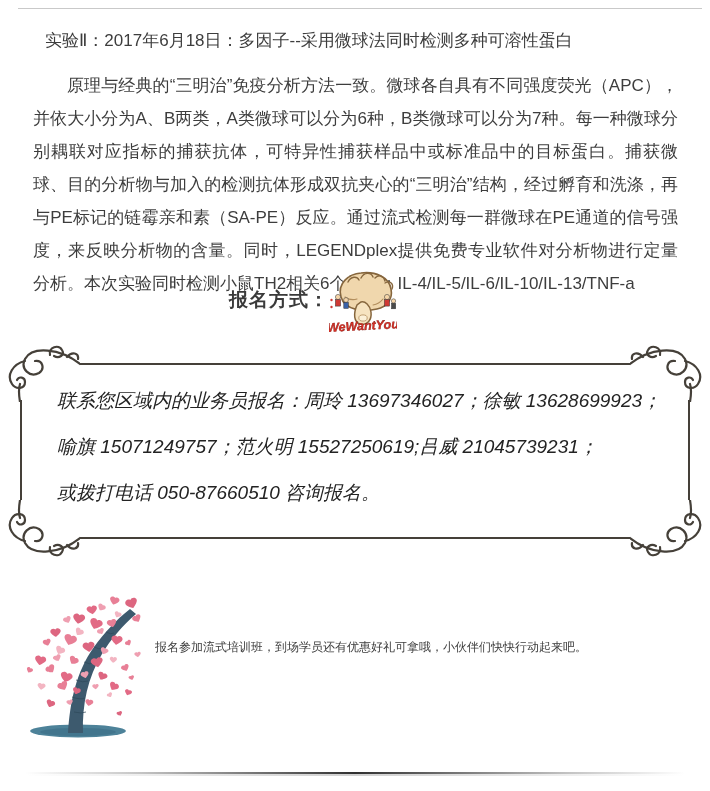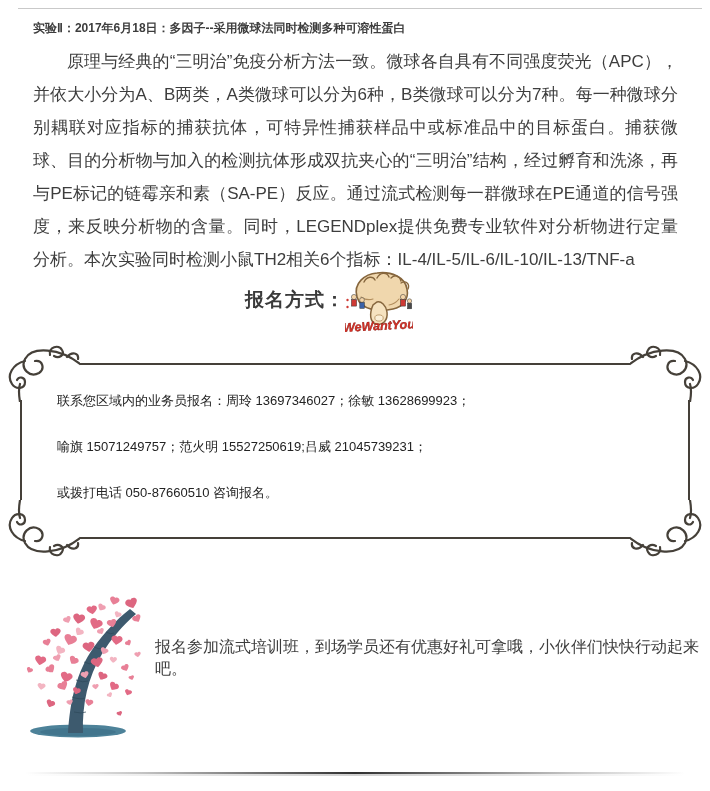--- a/index.html
+++ b/index.html
@@ -5,47 +5,47 @@
   html,body{margin:0;padding:0;background:#ffffff;}
   .page{
     position:relative;width:710px;height:791px;background:#ffffff;
     font-family:"Liberation Sans", sans-serif;overflow:hidden;
     color:#3d3d3d;
   }
   .top-divider{position:absolute;left:18px;top:8px;width:684px;height:1px;background:#c9c9c9;}
 
   
   .article{position:absolute;left:33px;top:12px;width:645px;font-size:17px;line-height:33px;text-align:justify;color:#3d3d3d;}
-  .article h1{margin:0;font-size:12px;font-weight:bold;line-height:33px;}
+  .article h1{margin:12px;font-size:17px;font-weight:normal;line-height:33px;}
   .article p{margin:0;text-indent:2em;}
 
   
-  .signup-row{position:absolute;left:16px;top:266px;width:626px;height:68px;display:flex;align-items:center;justify-content:center;}
+  .signup-row{position:absolute;left:0;top:266px;width:626px;height:68px;display:flex;align-items:center;justify-content:center;}
   .signup-label{font-size:19px;font-weight:bold;color:#3a3a3a;letter-spacing:1px;}
   .badge{width:68px;height:66px;display:block;}
 
   
   .corner{position:absolute;width:76px;height:58px;}
   .corner svg{width:100%;height:100%;display:block;}
   .corner.tl{left:4px;top:344px;}
   .corner.tr{left:630px;top:344px;transform:scaleX(-1);}
   .corner.bl{left:4px;top:500px;transform:scaleY(-1);}
   .corner.br{left:630px;top:500px;transform:scale(-1,-1);}
   .frame-line{position:absolute;background:#454039;}
   .fl-top{left:80px;top:363px;width:550px;height:2px;}
   .fl-bottom{left:80px;top:537px;width:550px;height:2px;}
   .fl-left{left:20px;top:400px;width:2px;height:100px;}
   .fl-right{left:688px;top:400px;width:2px;height:100px;}
 
-  .contact{position:absolute;left:57px;top:390px;width:610px;font-size:13px;color:#232323;}
+  .contact{position:absolute;left:57px;top:390px;width:610px;font-size:19px;color:#232323;font-style:italic;}
   .contact p{margin:0 0 24px 0;line-height:22px;}
 
   
   .tree{position:absolute;left:16px;top:592px;width:135px;height:150px;}
-  .footer-note{position:absolute;left:155px;top:636px;width:545px;font-size:16px;color:#3d3d3d;line-height:22px;}
+  .footer-note{position:absolute;left:155px;top:636px;width:545px;font-size:12px;color:#3d3d3d;line-height:22px;}
 
   .bottom-divider{
     position:absolute;left:25px;top:772px;width:660px;height:2px;
     background:linear-gradient(to right, rgba(0,0,0,0) 0%, rgba(80,80,80,0.35) 18%, rgba(25,25,25,0.9) 50%, rgba(80,80,80,0.35) 82%, rgba(0,0,0,0) 100%);
   }
   .bottom-divider::after{
     content:"";position:absolute;left:0;top:2px;width:100%;height:2px;
     background:linear-gradient(to right, rgba(0,0,0,0) 0%, rgba(140,140,140,0.25) 30%, rgba(120,120,120,0.35) 50%, rgba(140,140,140,0.25) 70%, rgba(0,0,0,0) 100%);
   }
 </style>

